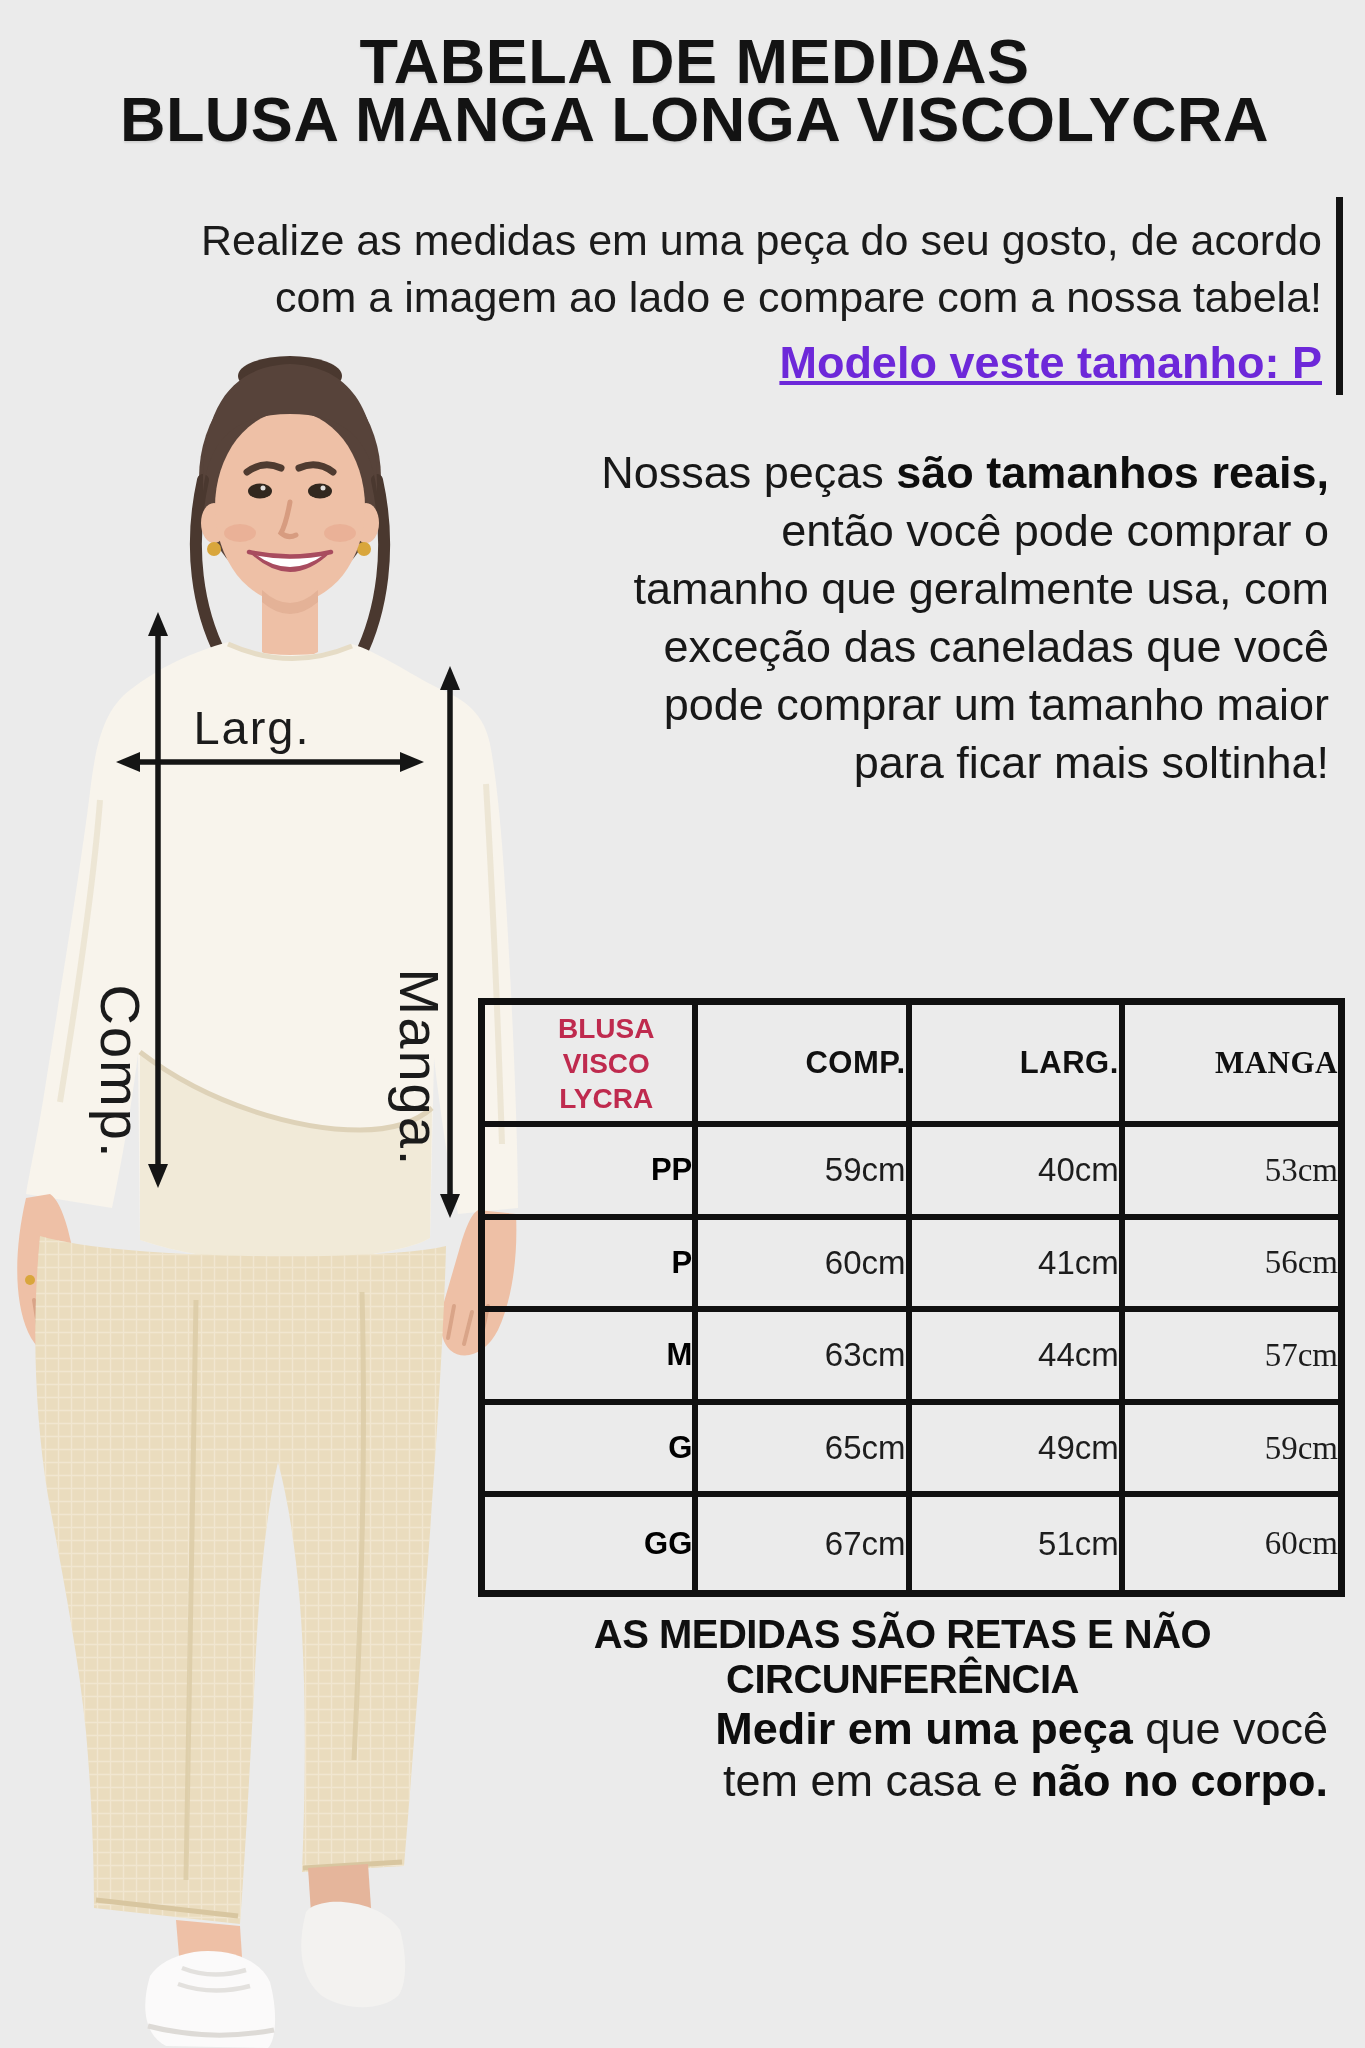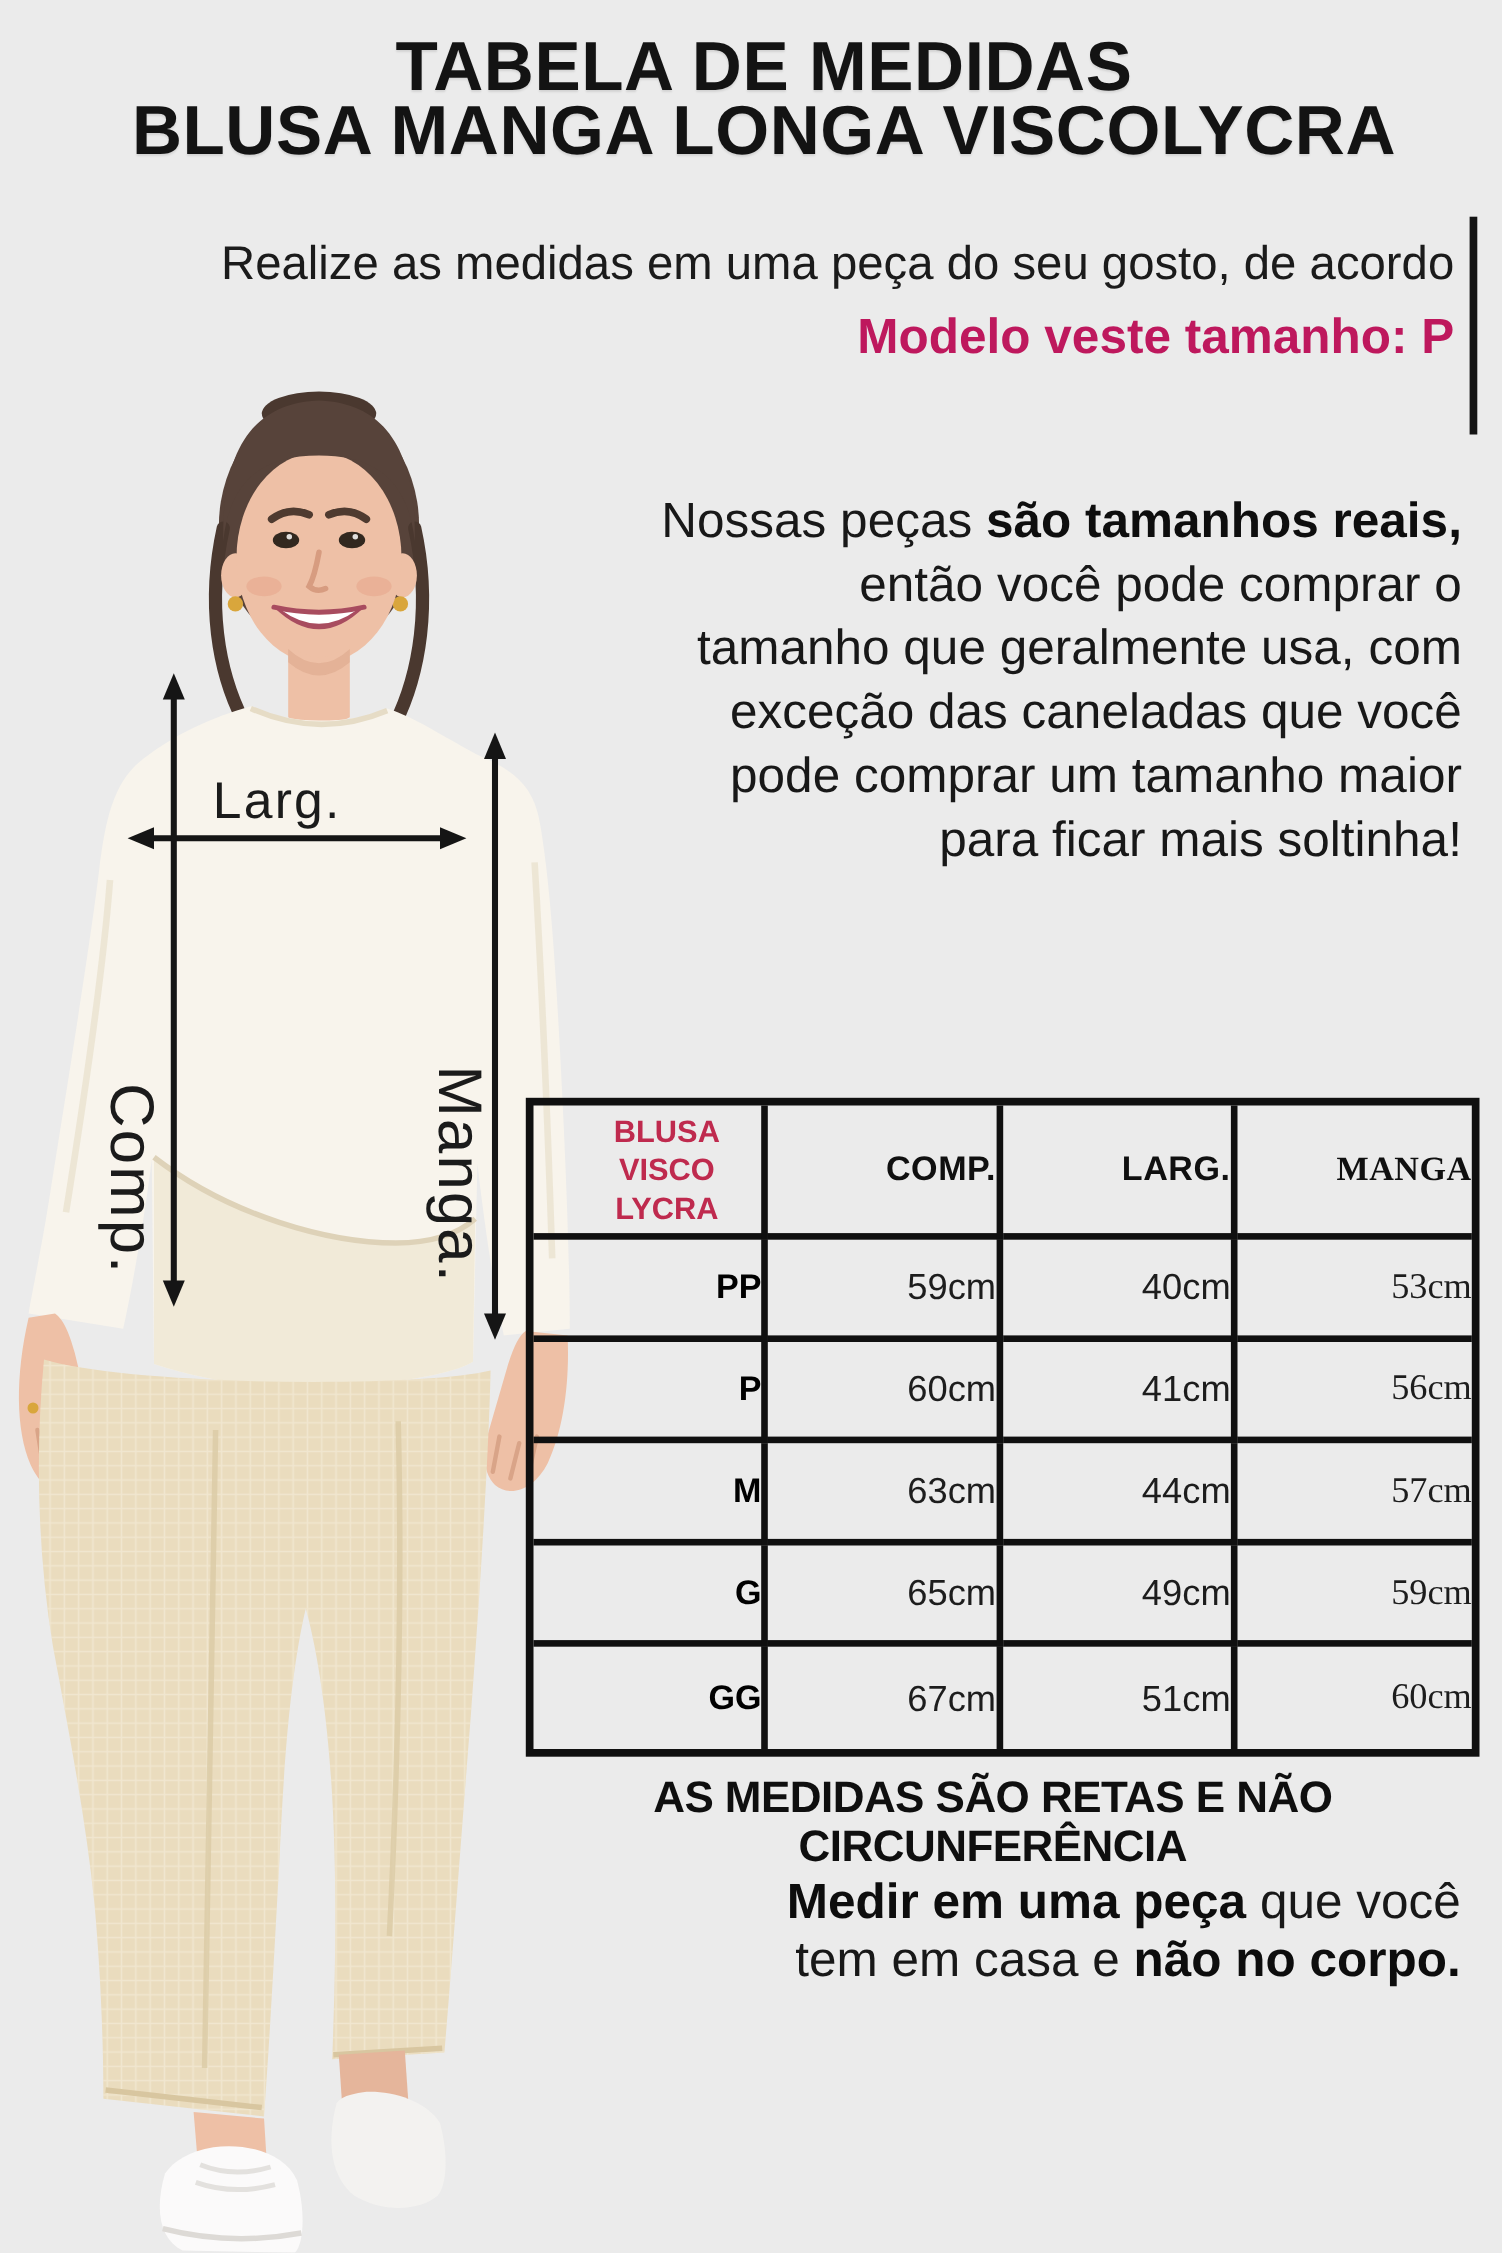--- a/index.html
+++ b/index.html
@@ -11,21 +11,21 @@
   .abs{position:absolute;}
 
   
   .title{top:32px;left:12px;width:1365px;text-align:center;font-weight:700;color:#131313;
          font-size:63px;line-height:58px;letter-spacing:.5px;
          text-shadow:0 2px 2px rgba(0,0,0,.10);}
 
   
   .intro{top:212px;right:43px;width:1240px;text-align:right;
          font-size:43px;line-height:57px;color:#1b1b1b;}
-  .model-size{font-weight:700;font-size:45px;margin-top:8px;color:#be185d;}
+  .model-size{font-weight:700;font-size:45px;margin-top:8px;color:#6d28d9;text-decoration:underline;}
   .vbar{left:1336px;top:197px;width:7px;height:198px;background:#141414;}
 
   
   .note{top:444px;right:36px;width:900px;text-align:right;
         font-size:45px;line-height:58px;color:#181818;}
   .note b{font-weight:700;color:#0e0e0e;}
 
   
   .model-figure{left:0;top:300px;width:520px;height:1748px;}
   .model-figure svg{display:block;width:520px;height:1748px;}
@@ -56,20 +56,21 @@
 
 <div>
 
   <header class="abs title">
     <div>TABELA DE MEDIDAS</div>
     <div>BLUSA MANGA LONGA VISCOLYCRA</div>
   </header>
 
   <section class="abs intro">
     <div>Realize as medidas em uma peça do seu gosto, de acordo</div>
+    <div>com a imagem ao lado e compare com a nossa tabela!</div>
     <div class="model-size">Modelo veste tamanho: P</div>
   </section>
   <div class="abs vbar"></div>
 
   <section class="abs note">
     <div><span>Nossas peças </span><b>são tamanhos reais,</b></div>
     <div>então você pode comprar o</div>
     <div>tamanho que geralmente usa, com</div>
     <div>exceção das caneladas que você</div>
     <div>pode comprar um tamanho maior</div>

